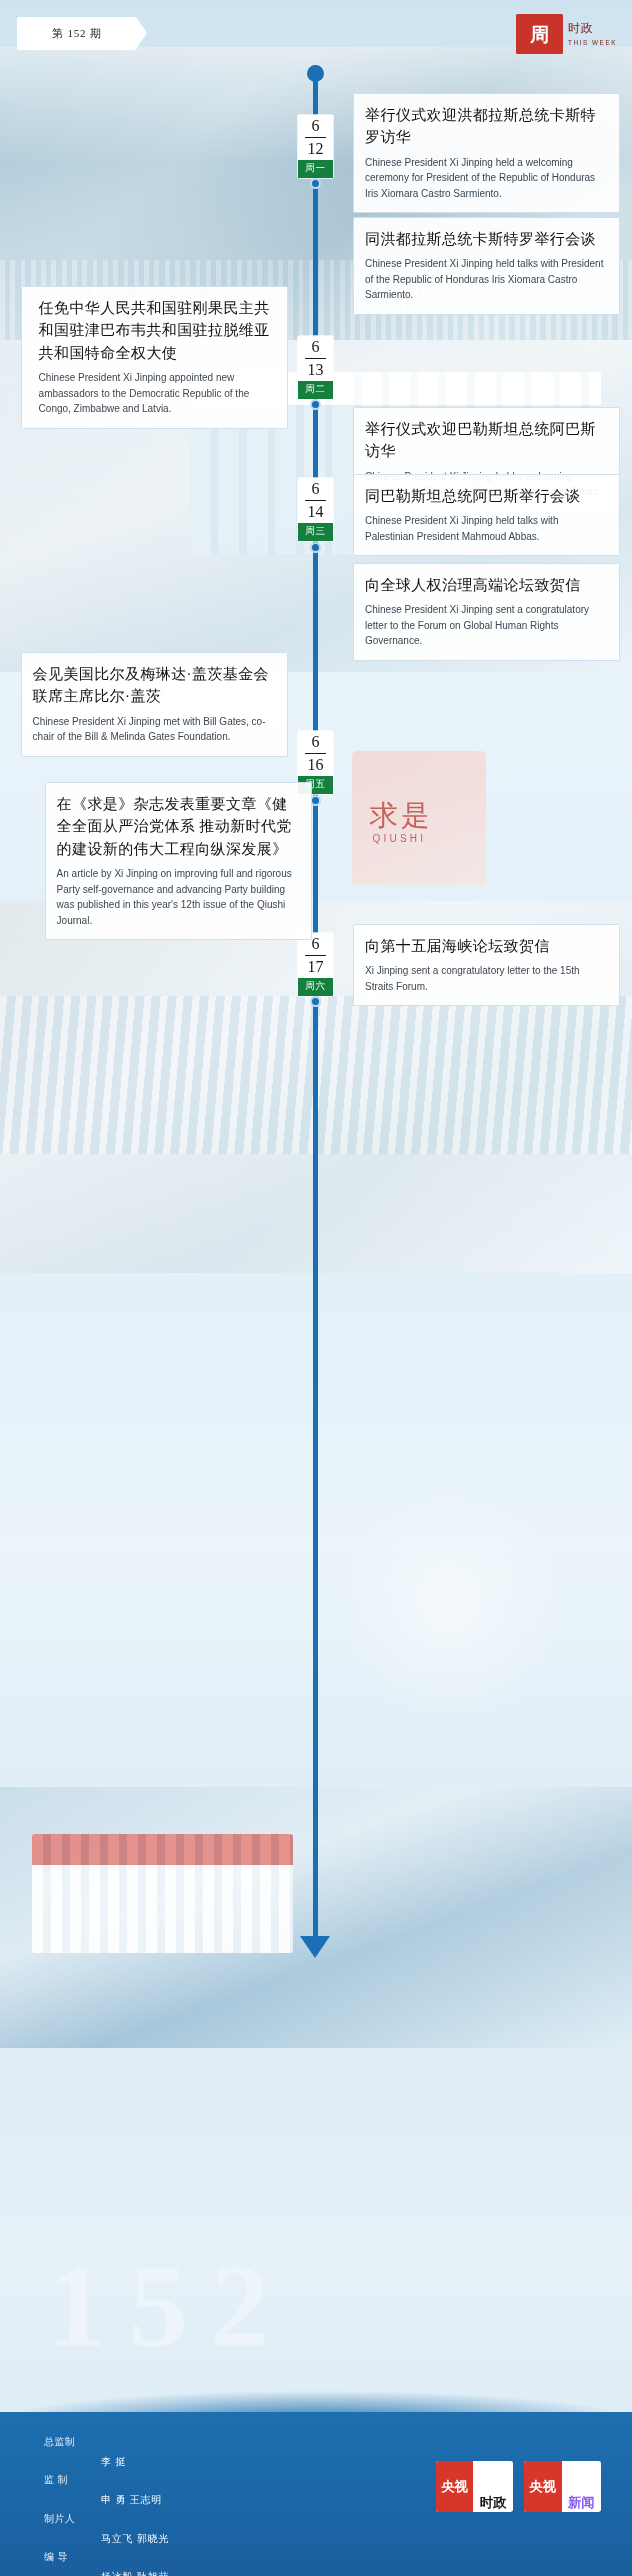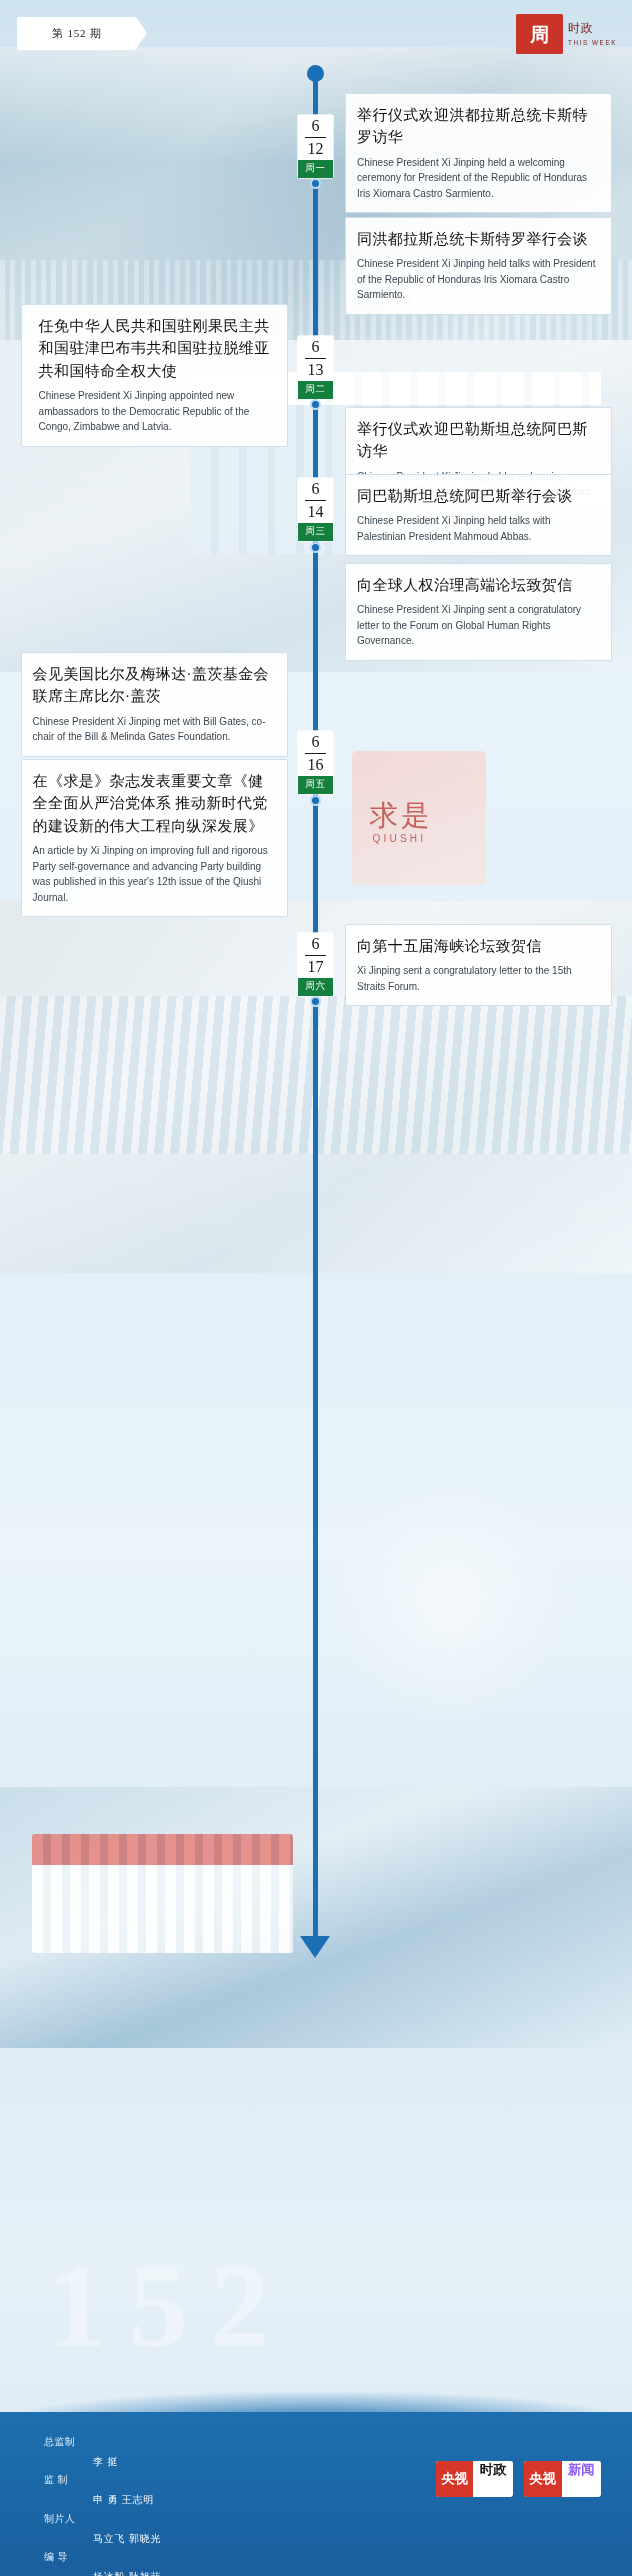--- a/index.html
+++ b/index.html
@@ -165,21 +165,21 @@
   }
 
   
   .card {
     position: absolute;
     background: rgba(255,255,255,.93);
     border: 0.8px solid #cfe0ec;
     border-radius: 1.6px;
     padding: 9.5px 11px 11px;
   }
-  .card.right { left: 345px; width: 267px; }
+  .card.right { left: 353px; width: 267px; }
   .card.left  { left: 20.6px;  width: 267px; }
   .card .zh {
     font-family: "Liberation Serif", serif;
     font-size: 15px; line-height: 1.5; color: #111;
     letter-spacing: 0.4px;
   }
   .card .en {
     margin-top: 6.3px;
     font-size: 10px; line-height: 1.55; color: #3b4650;
   }
@@ -192,28 +192,28 @@
     color: #fff;
   }
   .footer-wave {
     position:absolute; left:0; top:-20.6px; width: 633px; height: 32px;
     background: radial-gradient(ellipse at 50% 100%, #1d6fb0 0%, rgba(29,111,176,0) 72%);
   }
   .credits {
     position: absolute; left: 44px; top: 20.6px;
     font-size: 10px; line-height: 1.85;
   }
-  .credits .row { display: flex; gap: 0; }
+  .credits .row { display: flex; gap: 8px; }
   .credits .k { width: 49px; color: #e2eff9; letter-spacing: 0.4px; }
   .credits .v { color: #ffffff; letter-spacing: 0.8px; margin-top: 20px; }
   .footer-logos {
     position: absolute; right: 32px; top: 49px;
     display: flex; gap: 11px;
   }
-  .flogo { display: flex; align-items: flex-start; background:#fff; border-radius: 2.4px; overflow: hidden; height: 36px; }
+  .flogo { display: flex; align-items: flex-end; background:#fff; border-radius: 2.4px; overflow: hidden; height: 51px; }
   .flogo .red {
     background: #d7372b; color:#fff; font-size: 13.4px; font-weight: bold;
     padding: 0 5.5px; height: 100%; display:flex; align-items:center;
     font-family: "Liberation Serif", serif;
   }
   .flogo .blk {
     color: #1a1a1a; font-size: 13.4px; font-weight: bold; padding: 0 6.3px;
     font-family: "Liberation Serif", serif;
   }
   .flogo.blue .blk { color:#8b5cf6; }
@@ -287,21 +287,21 @@
   <div class="card right" style="top:93px;">
     <div class="zh">举行仪式欢迎洪都拉斯总统卡斯特罗访华</div>
     <div class="en">Chinese President Xi Jinping held a welcoming ceremony for President of the Republic of Honduras Iris Xiomara Castro Sarmiento.</div>
   </div>
 
   <div class="card right" style="top:217px;">
     <div class="zh">同洪都拉斯总统卡斯特罗举行会谈</div>
     <div class="en">Chinese President Xi Jinping held talks with President of the Republic of Honduras Iris Xiomara Castro Sarmiento.</div>
   </div>
 
-  <div class="card left" style="top:304px;padding-left:17px;">
+  <div class="card left" style="top:286px;padding-left:17px;">
     <div class="zh">任免中华人民共和国驻刚果民主共和国驻津巴布韦共和国驻拉脱维亚共和国特命全权大使</div>
     <div class="en">Chinese President Xi Jinping appointed new ambassadors to the Democratic Republic of the Congo, Zimbabwe and Latvia.</div>
   </div>
 
   <div class="card right" style="top:407px;">
     <div class="zh">举行仪式欢迎巴勒斯坦总统阿巴斯访华</div>
     <div class="en">Chinese President Xi Jinping held a welcoming ceremony for Palestinian President Mahmoud Abbas.</div>
   </div>
 
   <div class="card right" style="top:474px;">
@@ -312,21 +312,21 @@
   <div class="card right" style="top:563px;">
     <div class="zh">向全球人权治理高端论坛致贺信</div>
     <div class="en">Chinese President Xi Jinping sent a congratulatory letter to the Forum on Global Human Rights Governance.</div>
   </div>
 
   <div class="card left" style="top:652px;">
     <div class="zh">会见美国比尔及梅琳达·盖茨基金会联席主席比尔·盖茨</div>
     <div class="en">Chinese President Xi Jinping met with Bill Gates, co-chair of the Bill &amp; Melinda Gates Foundation.</div>
   </div>
 
-  <div class="card left" style="top:759px;">
+  <div class="card left" style="top:782px;margin-left:24px;">
     <div class="zh">在《求是》杂志发表重要文章《健全全面从严治党体系 推动新时代党的建设新的伟大工程向纵深发展》</div>
     <div class="en">An article by Xi Jinping on improving full and rigorous Party self-governance and advancing Party building was published in this year's 12th issue of the Qiushi Journal.</div>
   </div>
 
   <div class="card right" style="top:924px;">
     <div class="zh">向第十五届海峡论坛致贺信</div>
     <div class="en">Xi Jinping sent a congratulatory letter to the 15th Straits Forum.</div>
   </div>
 
   <div style="position:absolute; left:352px; top:751px; width:134px; height:134px; background:linear-gradient(160deg,#f3d6d2,#f6e6e3); border-radius:5px; opacity:.85;">

